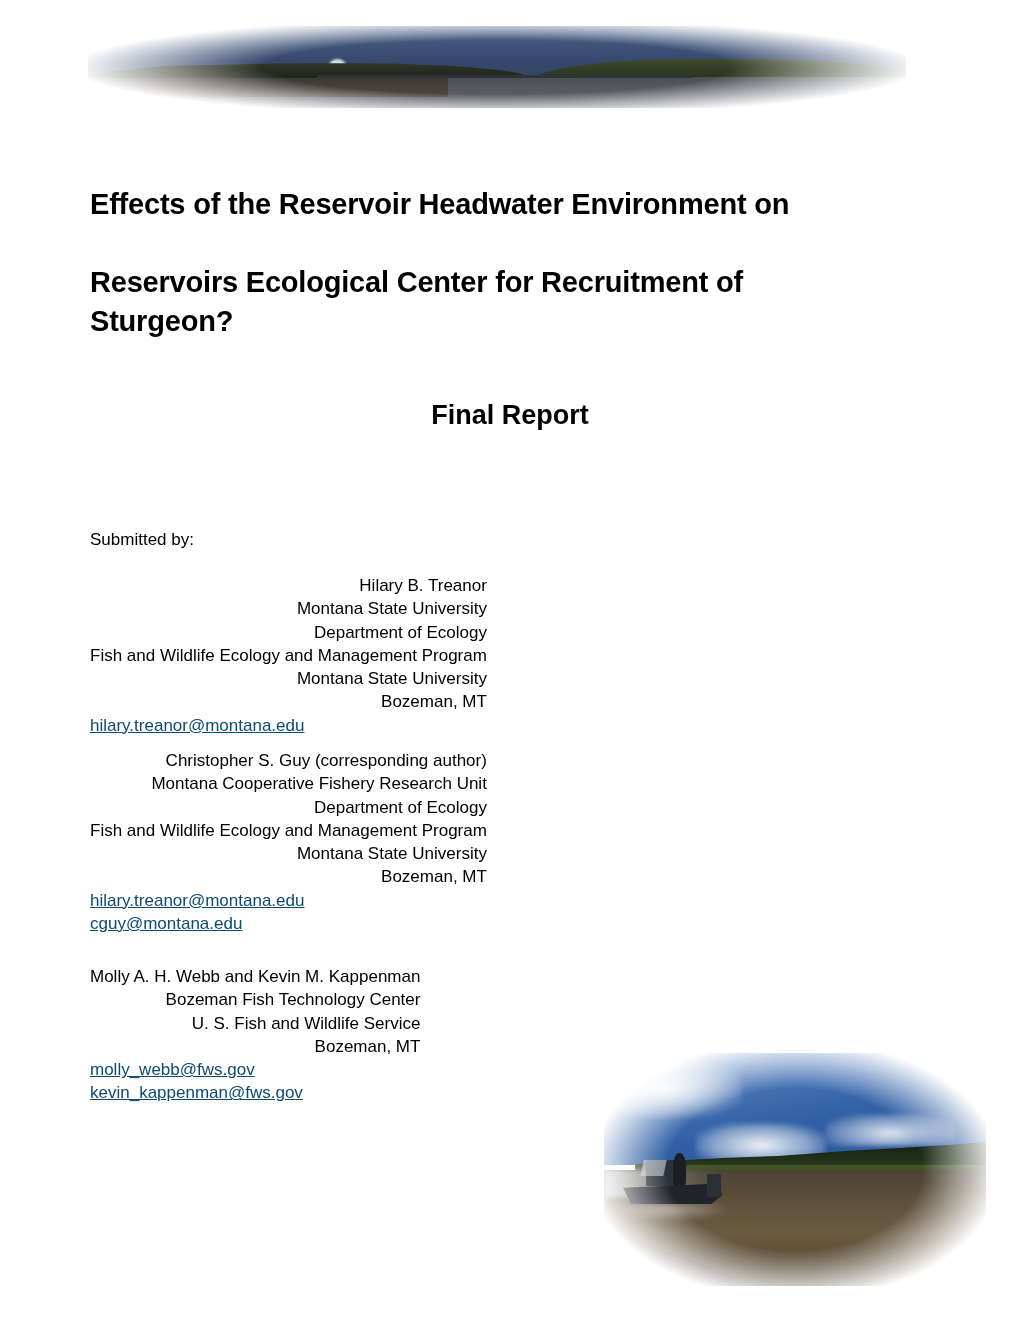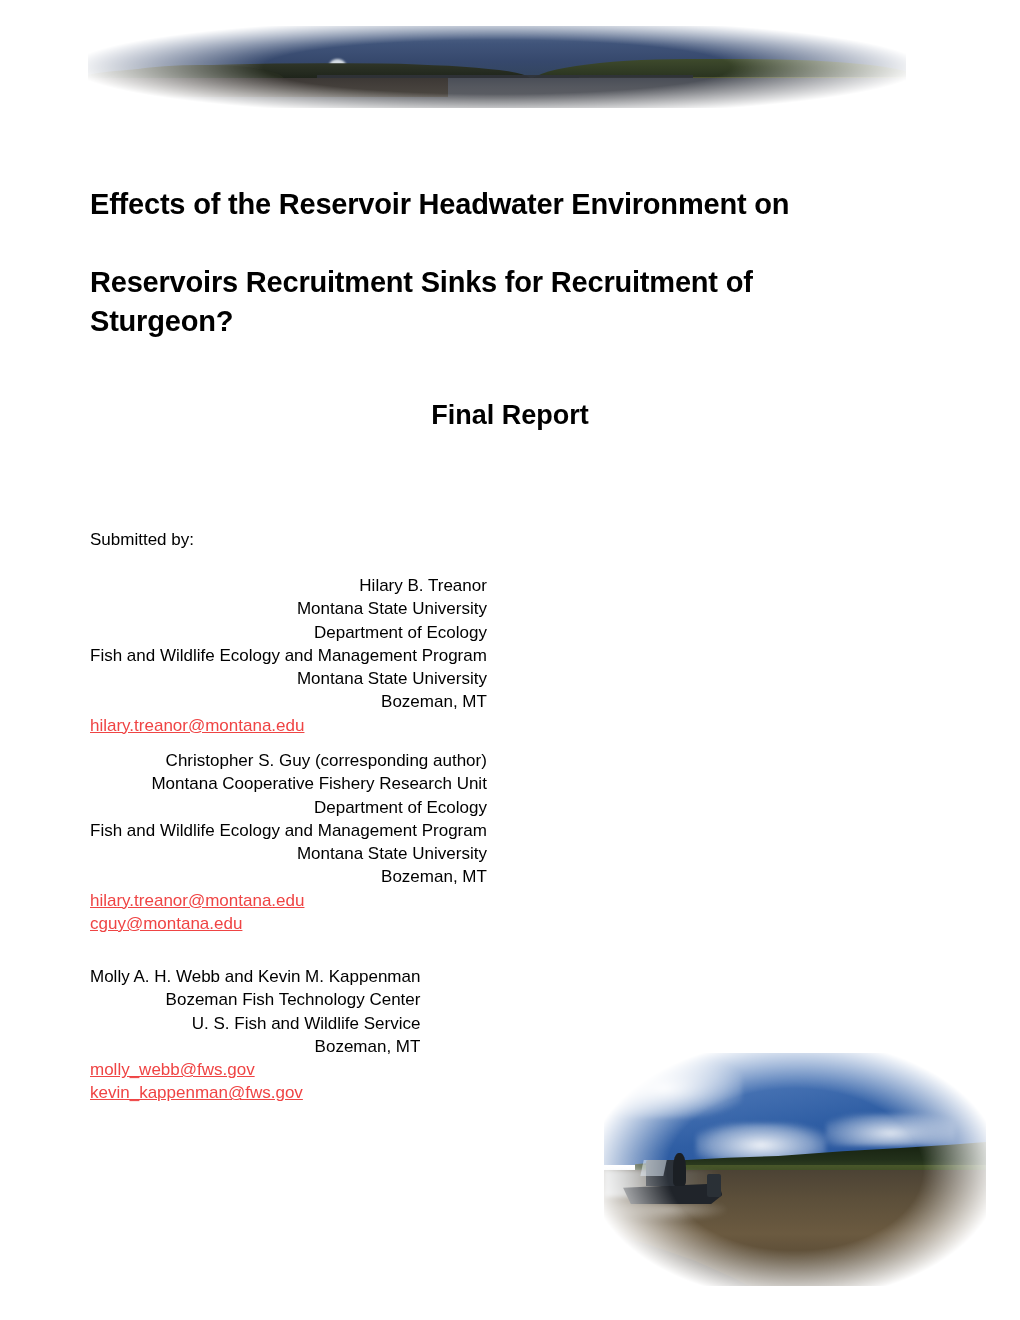--- a/index.html
+++ b/index.html
@@ -148,21 +148,21 @@
     font-weight: normal;
   }
   #submitted-by   { top: 528px; }
   #author-block-1 { top: 574px; }
   #author-block-2 { top: 749px; }
   #author-block-3 { top: 965px; }
 
   .line { white-space: pre; text-align: right; }
 
   .email-link {
-    color: #ef4444;
+    color: #0c4a6e;
     text-decoration: underline;
     text-underline-offset: 1px;
     cursor: pointer;
     white-space: pre;
     display: inline-block;
   }
 
   
   .photo-wrap {
     position: absolute;
@@ -297,21 +297,21 @@
       <div class="bn-far-shore"></div>
       <div class="bn-water"></div>
       <div class="bn-water-dark"></div>
       <div class="bn-blur"></div>
     </div>
   </div>
 
   <h1 class="title">
     <span class="line">Effects of the Reservoir Headwater Environment on</span><br>
     <br>
-    <span class="line">Reservoirs Recruitment Sinks for Recruitment of</span><br>
+    <span class="line">Reservoirs Ecological Center for Recruitment of</span><br>
     <span class="line">Sturgeon?</span>
   </h1>
 
   <div class="subtitle">Final Report</div>
 
   <div class="body-text" id="submitted-by">
     <span class="line">Submitted by:</span>
   </div>
 
   <div class="body-text" id="author-block-1">

